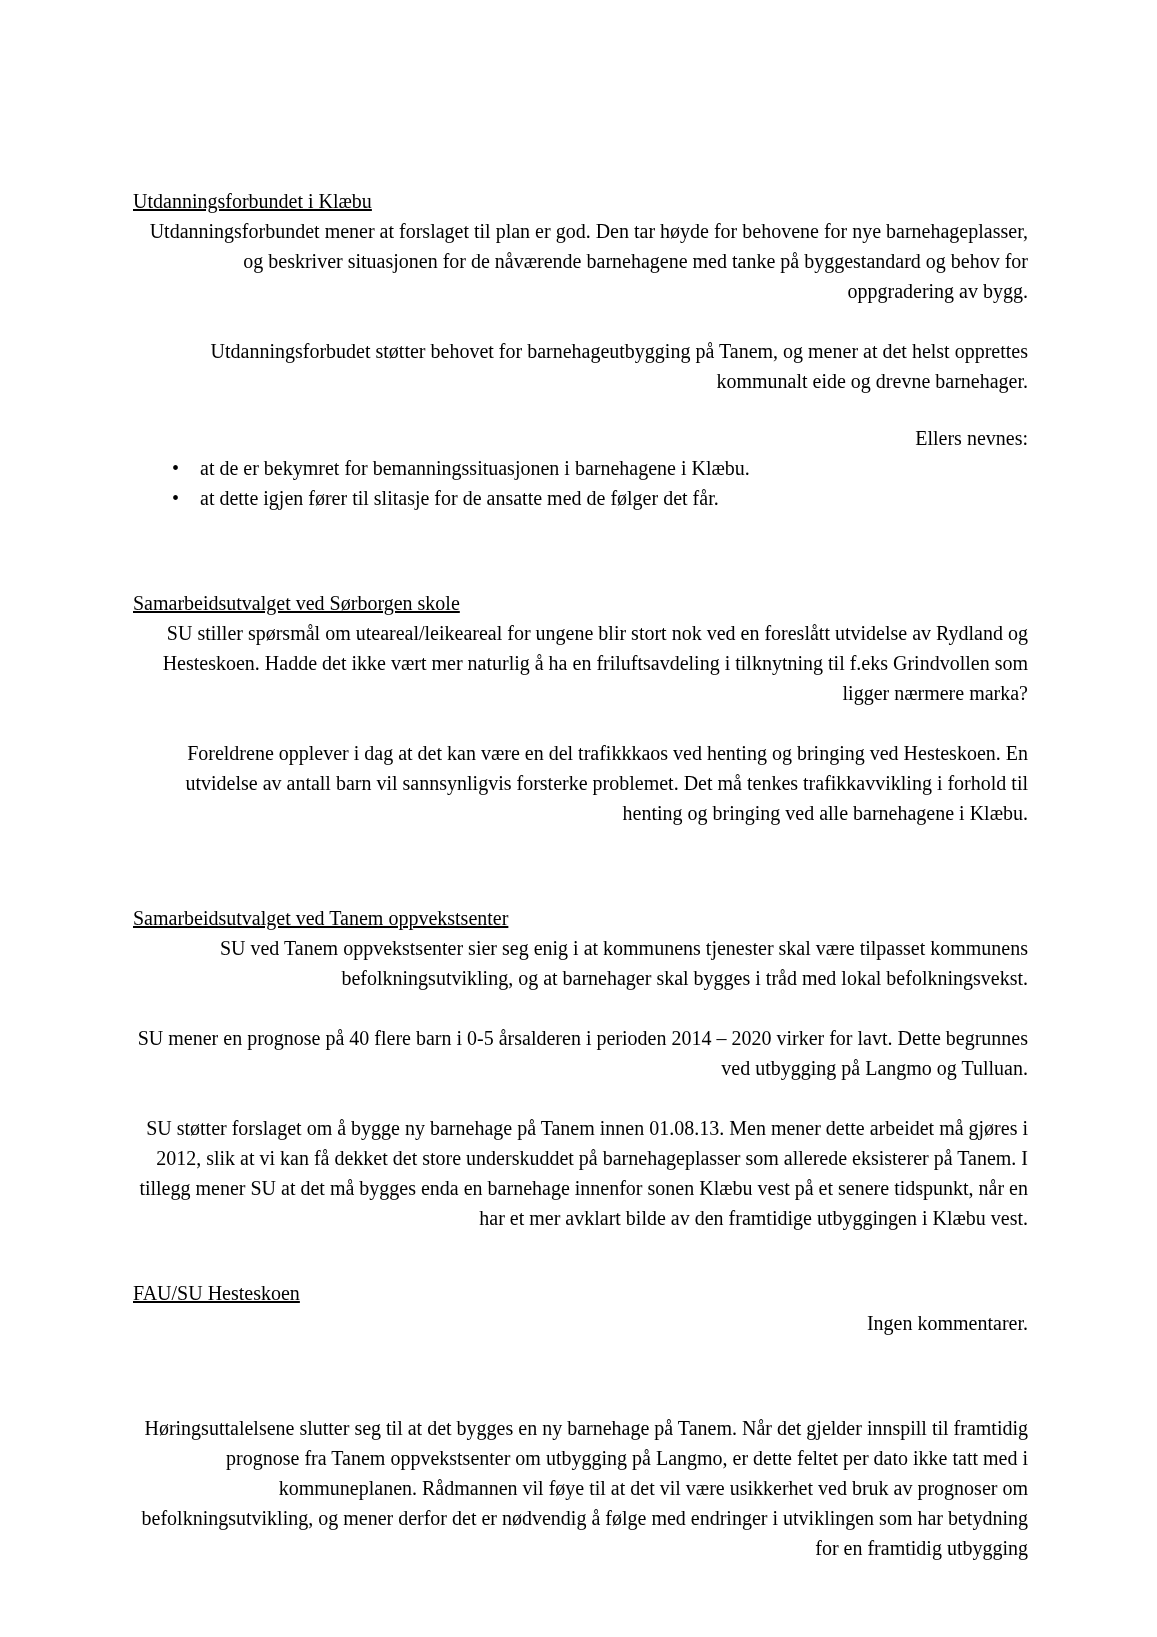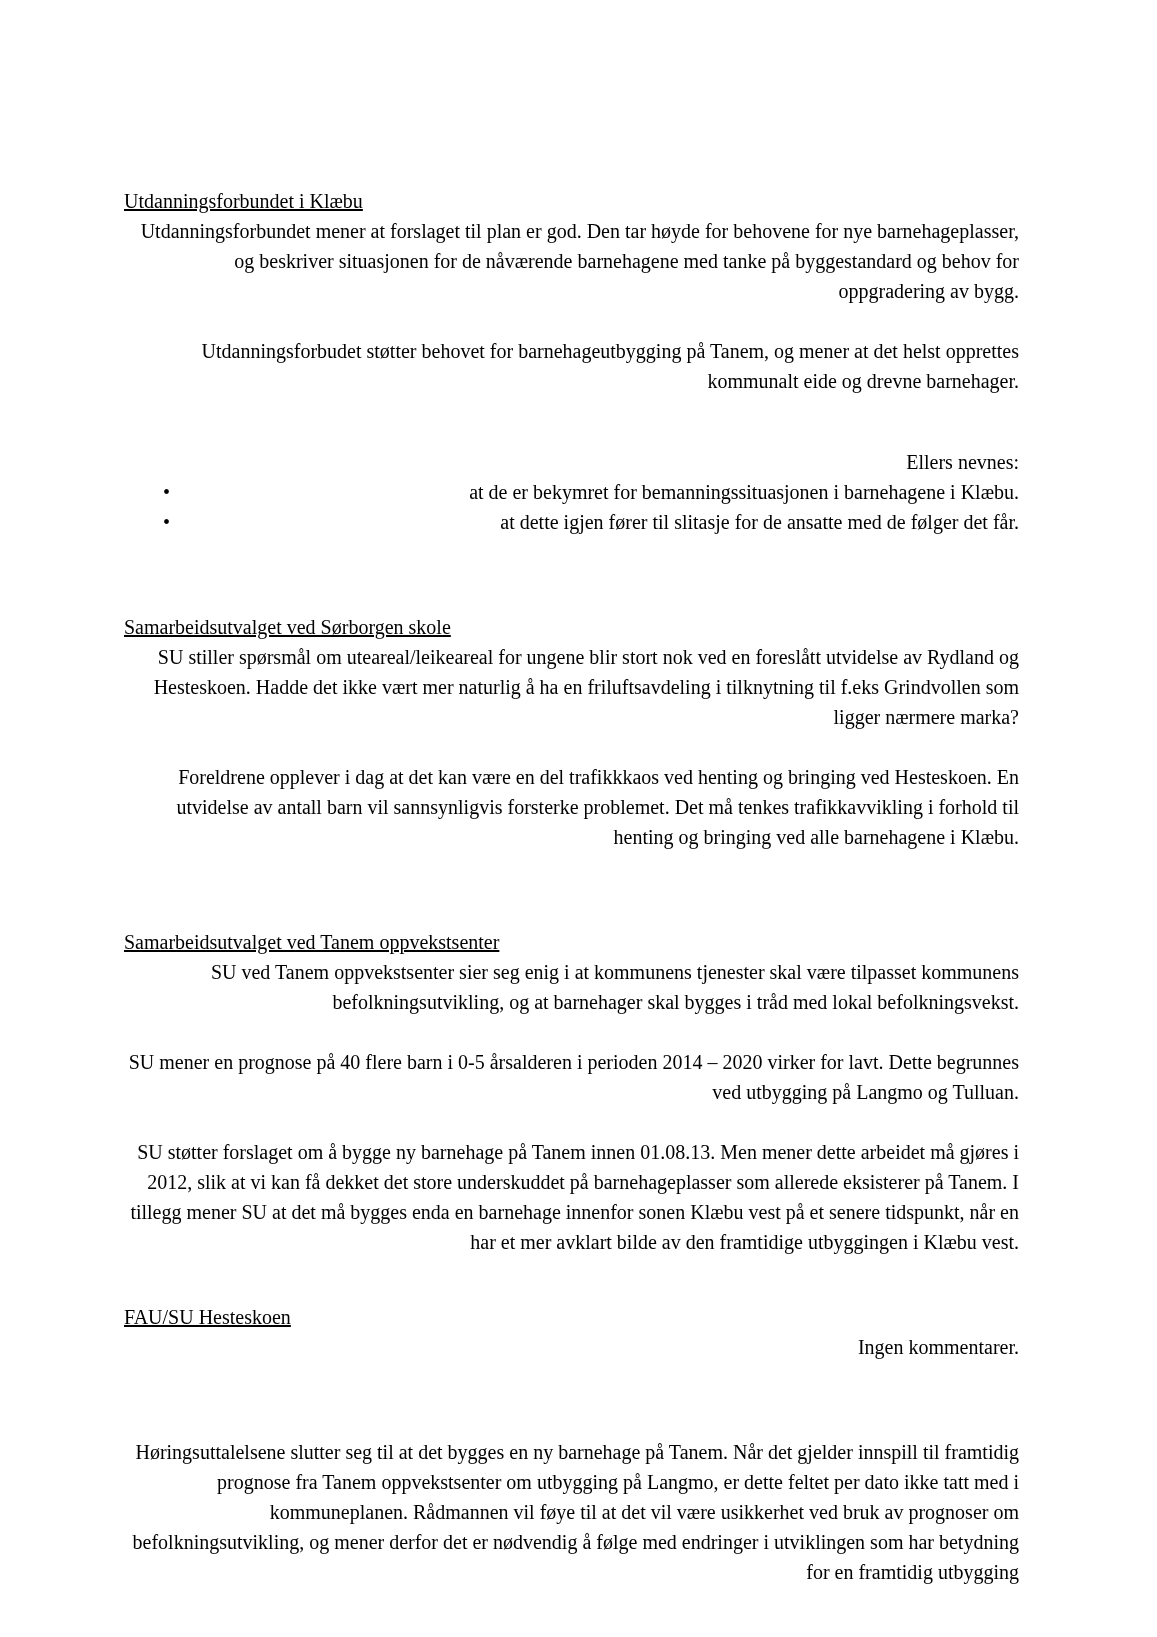--- a/index.html
+++ b/index.html
@@ -10,43 +10,42 @@
     height: 1637px;
     background: #ffffff;
     color: #000000;
     font-family: "Liberation Serif", "DejaVu Serif", serif;
     font-size: 20px;
     line-height: 30px;
     overflow: hidden;
   }
   .content {
     position: absolute;
-    left: 124px;
+    left: 133px;
     top: 186px;
     width: 895px;
   }
   .section { margin: 0; }
   .section + .section { margin-top: 75px; }
   .section.gap-sm { margin-top: 45px; }
   .heading { margin: 0; font-weight: normal; }
   .heading.underline { text-decoration: underline; }
   .heading.bold { font-weight: bold; text-decoration: none; }
   .para { margin: 0 0 30px 0; text-align: right; }
   .para.tight { margin-bottom: 0; }
-  .para.wide { margin-bottom: 51px; }
+  .para.wide { margin-bottom: 27px; }
   .section .para:last-child { margin-bottom: 0; }
   ul.bullets {
     list-style: none;
     margin: 0;
     padding: 0;
   }
   ul.bullets li {
     position: relative;
     padding-left: 67px;
-    text-align: right;
   }
   ul.bullets li::before {
     content: "\2022";
     position: absolute;
     left: 39px;
     top: 0;
     font-size: 20px;
   }
 </style>
 </head>

